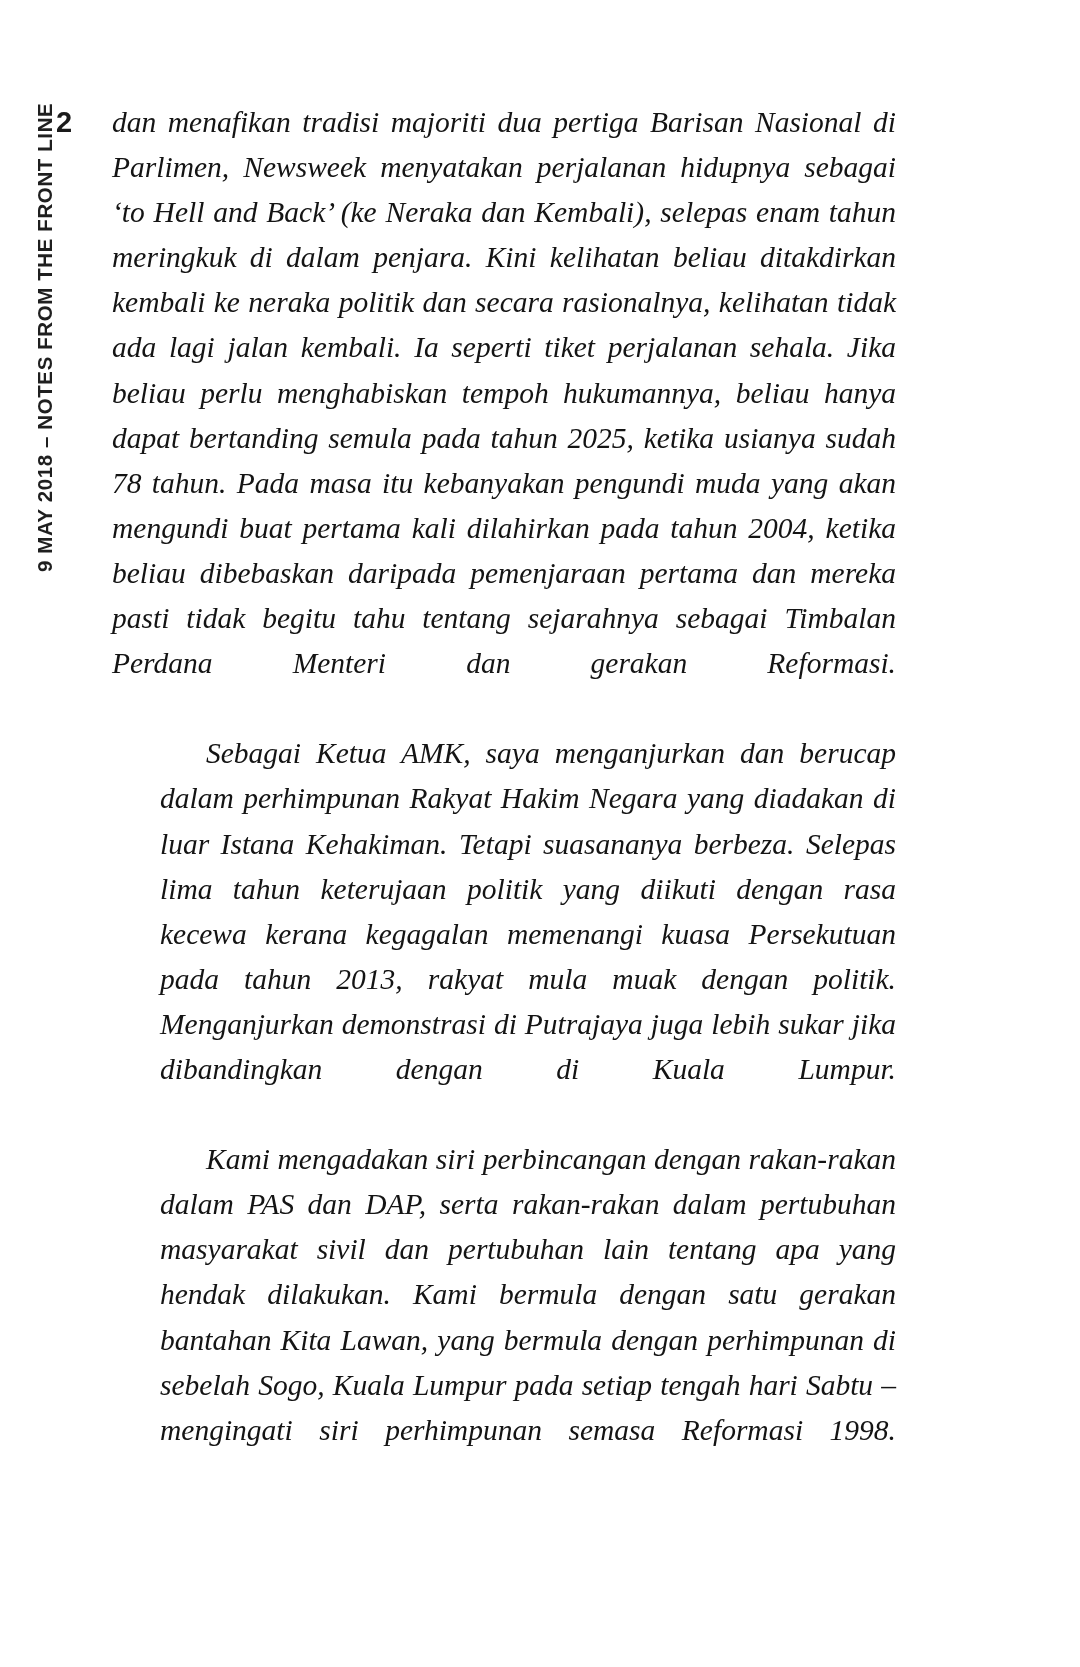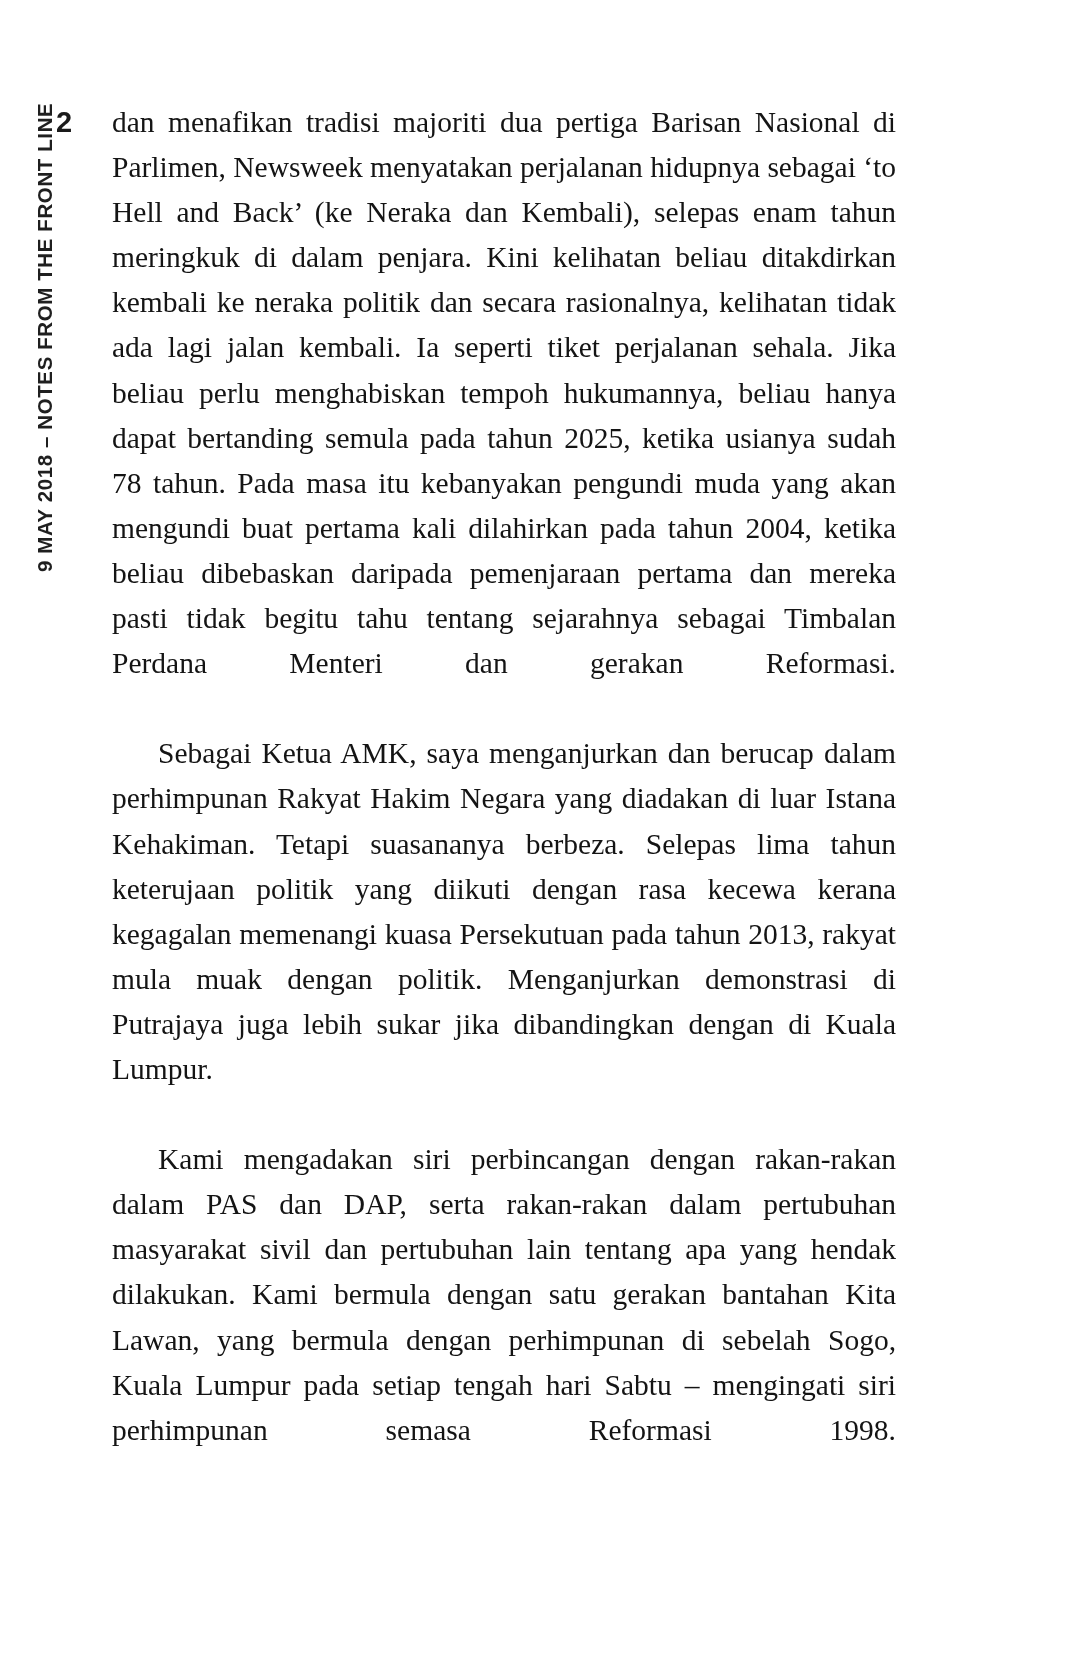--- a/index.html
+++ b/index.html
@@ -60,24 +60,26 @@
     width: 784px;
   }
   p.body-par {
     margin: 0;
     text-align: justify;
     text-justify: inter-word;
     font-size: 29.5px;
     line-height: 45.1px;
     color: #141414;
     hyphens: none;
+    font-style: italic;
     -webkit-hyphens: none;
   }
   p.body-par.indented {
     text-indent: 46px;
+    margin-left: 48px;
   }
   
   p.body-par::after {
     content: "";
     display: inline-block;
     width: 100%;
   }
 </style>
 </head>
 <body>

